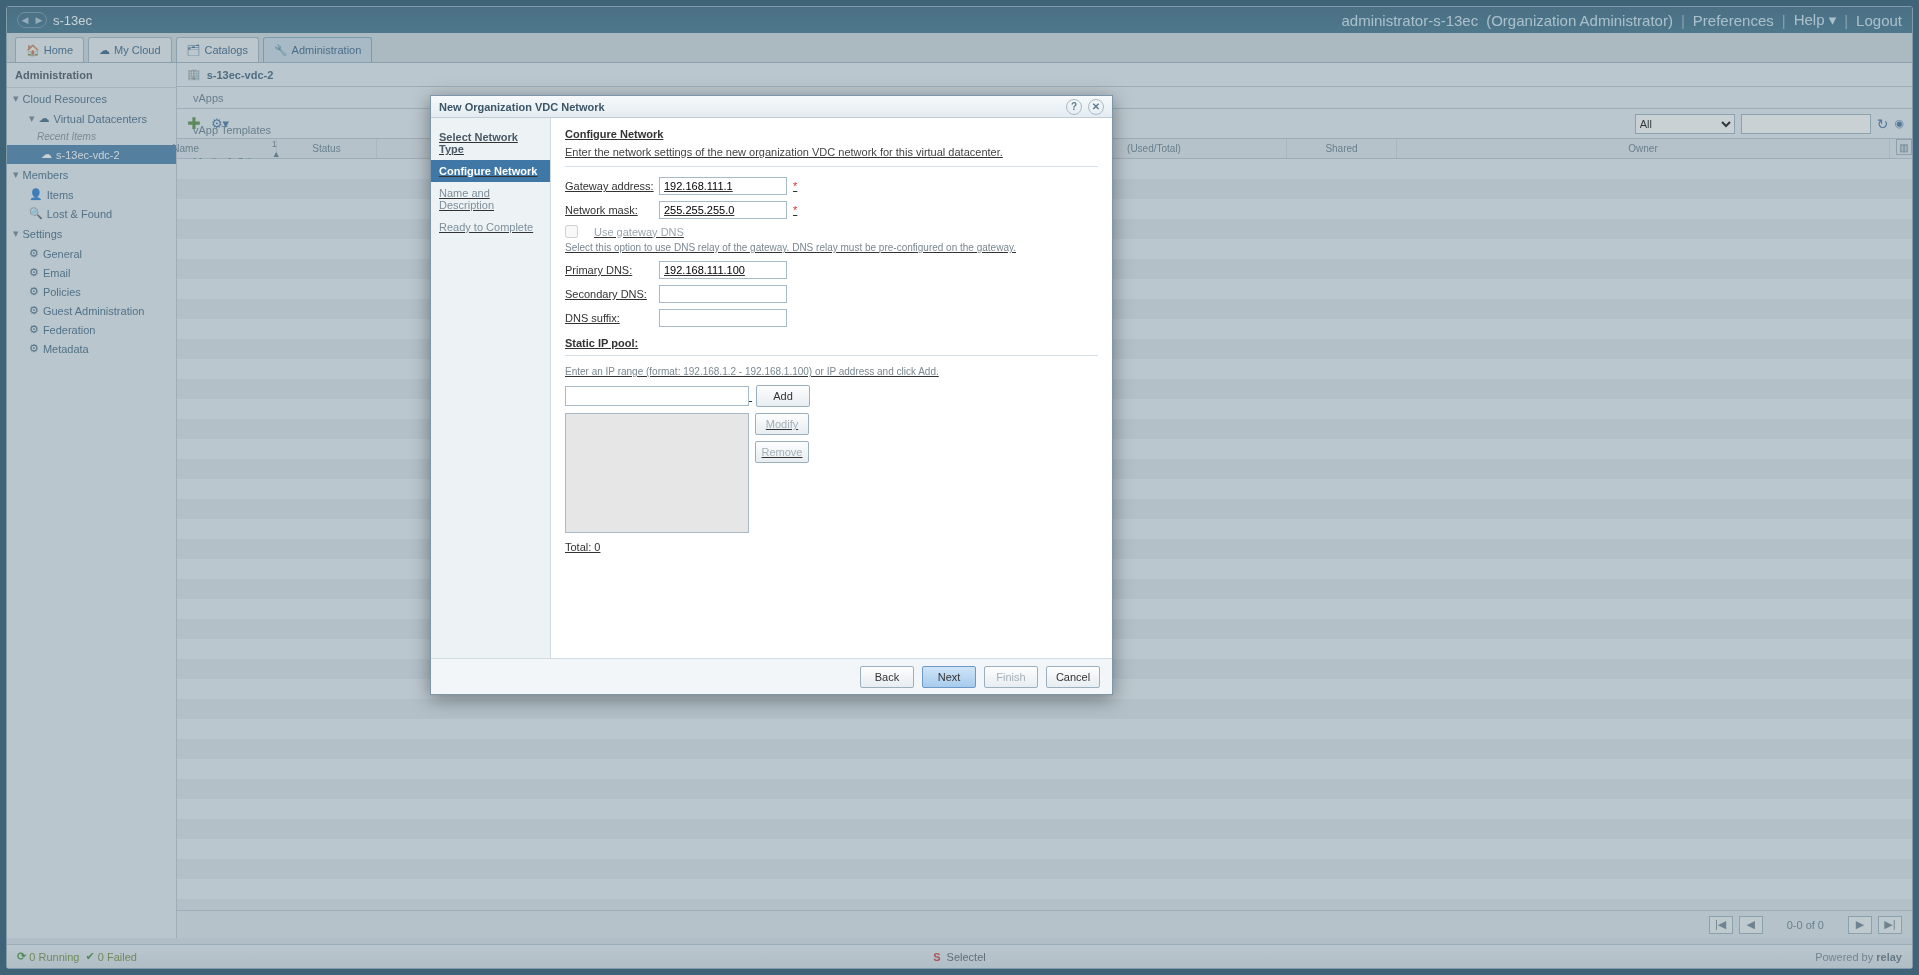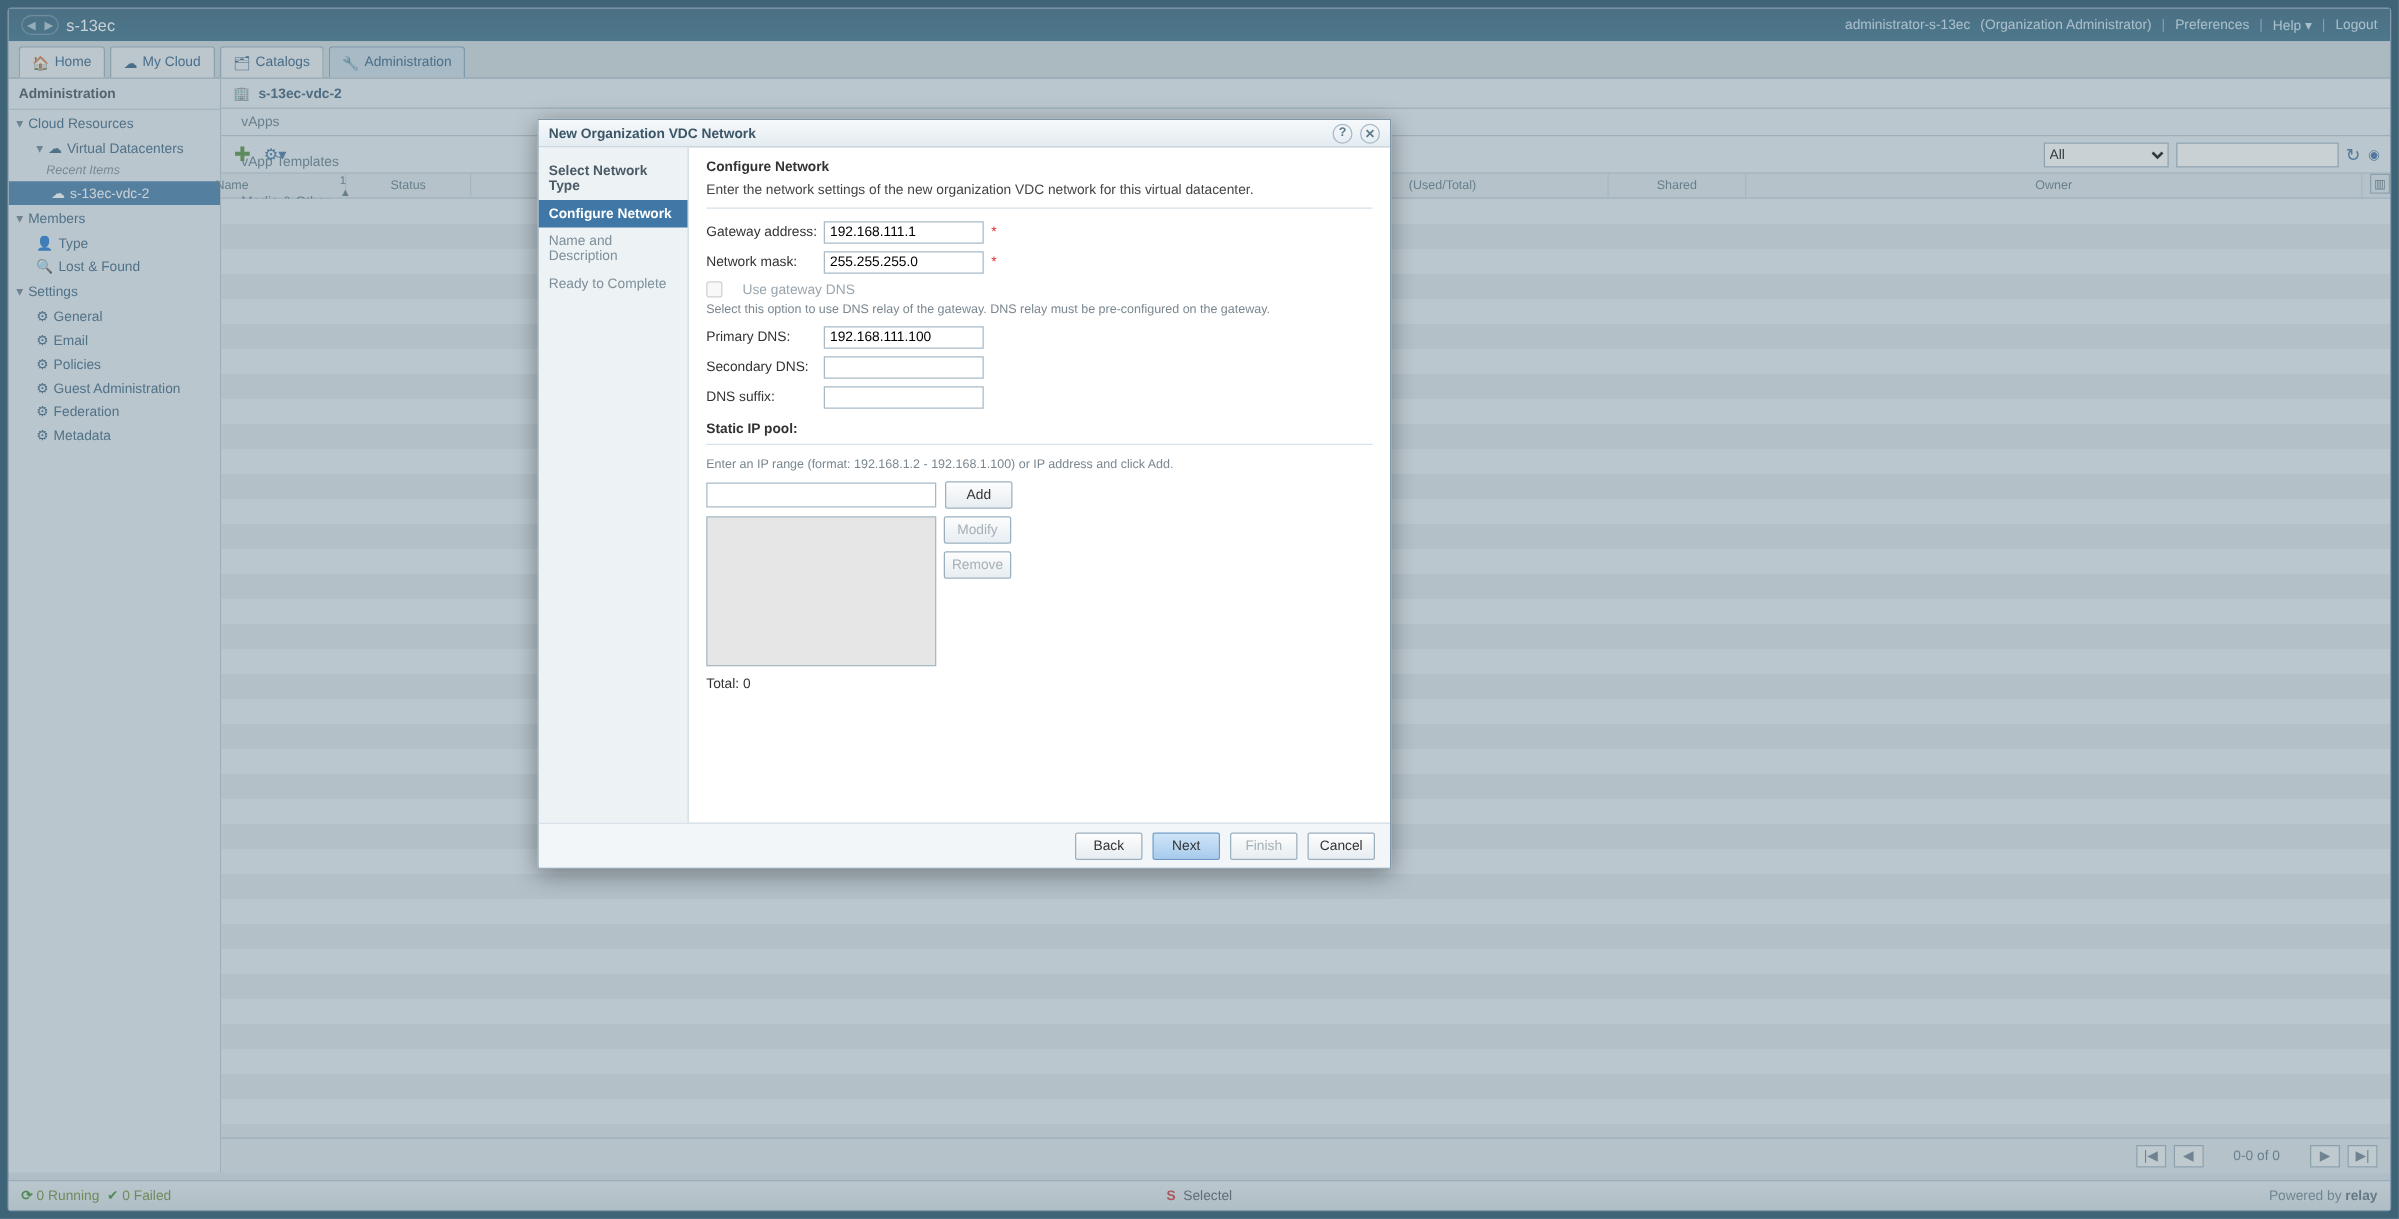--- a/index.html
+++ b/index.html
@@ -2,21 +2,21 @@
 <html><head>
 <meta charset="utf-8">
 <style>
 * { box-sizing: border-box; margin: 0; padding: 0; font-family: Arial, Helvetica, sans-serif; }
 body { background: #1b4a63; width: 1919px; height: 975px; overflow: hidden; font-size: 11px; color: #333; }
 .app { position: absolute; top: 6px; left: 6px; right: 6px; bottom: 6px; background: #d6e1e8; border: 1px solid #8aa4b8; border-radius: 3px; }
 .title-bar { height: 26px; background: linear-gradient(#2e5d78,#326b86); color: #fff; display: flex; align-items: center; padding: 0 10px; font-size: 13px; }
 .title-left { display: flex; align-items: center; gap: 6px; }
 .nav-pill { display:inline-flex; border:1px solid #6b8ea3; border-radius:10px; overflow:hidden; height:16px;}
 .nav-pill span{width:14px;display:flex;align-items:center;justify-content:center;font-size:9px;color:#a6c3d2;}
-.title-right { margin-left: auto; display: flex; align-items: center; gap: 8px; font-size: 11px; color: #cde2ee; }
+.title-right { margin-left: auto; display: flex; align-items: center; gap: 8px; font-size: 15px; color: #cde2ee; }
 .title-right a { color: #cde2ee; cursor: pointer; }
 .sep { color: #8cb0c2; }
 .tabs-row { height: 30px; background: #cdd8de; border-bottom: 1px solid #9ab0bf; padding: 4px 8px 0 8px; display: flex; gap: 4px; }
 .tab { display: inline-flex; align-items: center; gap: 4px; padding: 4px 10px; border: 1px solid #9ab0bf; border-bottom: none; background: #e8eef2; border-radius: 3px 3px 0 0; color: #2a5a80; cursor: pointer; }
 .tab.sel { background: #c9d9e4; border-color:#7ea3bd; }
 .content { position: absolute; top: 56px; left: 0; right: 0; bottom: 30px; display: flex; }
 .sidebar { width: 170px; background: #e7edf2; border-right: 1px solid #b7c5cf; display: flex; flex-direction: column; }
 .side-hdr { padding: 6px 8px; font-weight: bold; color: #3a4b58; border-bottom: 1px solid #c3d0d9; }
 .tree { overflow:auto; }
 .tree-cat { padding: 4px 6px; color: #355f7e; cursor: pointer; display:flex; align-items:center; gap:4px;}
@@ -48,21 +48,21 @@
 .status-bar .blue{color:#6b8a35;}
 .status-mid{position:absolute;left:50%;transform:translateX(-50%);display:flex;align-items:center;gap:6px;color:#556;}
 .status-right{margin-left:auto;color:#6c818f;}
 .vm-logo{font-weight:bold;color:#5a6d79;}
 
 .dim{position:absolute;inset:0;background:rgba(120,140,150,0.4);}
 .modal{position:absolute;left:430px;top:95px;width:683px;height:600px;background:#fff;border:1px solid #7d97a8;box-shadow:0 4px 18px rgba(0,0,0,0.4);}
 .m-title{height:22px;background:linear-gradient(#f6f9fb,#e4ecf1);border-bottom:1px solid #c0cdd6;padding:0 8px;display:flex;align-items:center;font-weight:bold;color:#3c5667;}
 .m-title .m-close,.m-title .m-help{margin-left:6px;width:16px;height:16px;border:1px solid #a8bac6;border-radius:8px;display:flex;align-items:center;justify-content:center;font-size:10px;color:#5f7a8b;cursor:pointer;}
 .m-title .spacer{flex:1;}
-.m-body{display:flex;height:540px;}
+.m-body{display:flex;height:540px;text-decoration:underline;}
 .m-steps{width:120px;background:#edf2f5;border-right:1px solid #d1dbe2;padding:8px 0;}
 .step{padding:5px 8px;font-size:11px;color:#7e8f9a;}
 .step.bold{font-weight:bold;color:#4a5a66;}
 .step.active{background:#3f77a6;color:#fff;font-weight:bold;}
 .m-form{flex:1;padding:10px 14px;font-size:11px;color:#333;}
 .m-form h4{font-size:11px;font-weight:bold;margin-bottom:6px;color:#333;}
 .m-form .desc{margin-bottom:8px;color:#444;}
 .hr{border-top:1px solid #d8e1e7;margin:6px 0 10px 0;}
 .frow{display:flex;align-items:center;margin-bottom:6px;}
 .flabel{width:94px;color:#333;}
@@ -140,21 +140,21 @@
         <div class="tree-item sub sel">
             <span>☁</span>
             <span>s-13ec-vdc-2</span>
           </div>
         <div class="tree-cat">
             <span class="tw">▾</span>
             <span>Members</span>
           </div>
         <div class="tree-item">
             <span>👤</span>
-            <span>Type</span>
+            <span>Items</span>
           </div>
         <div class="tree-item">
             <span>🔍</span>
             <span>Lost &amp; Found</span>
           </div>
         <div class="tree-cat">
             <span class="tw">▾</span>
             <span>Settings</span>
           </div>
         <div class="tree-item">

